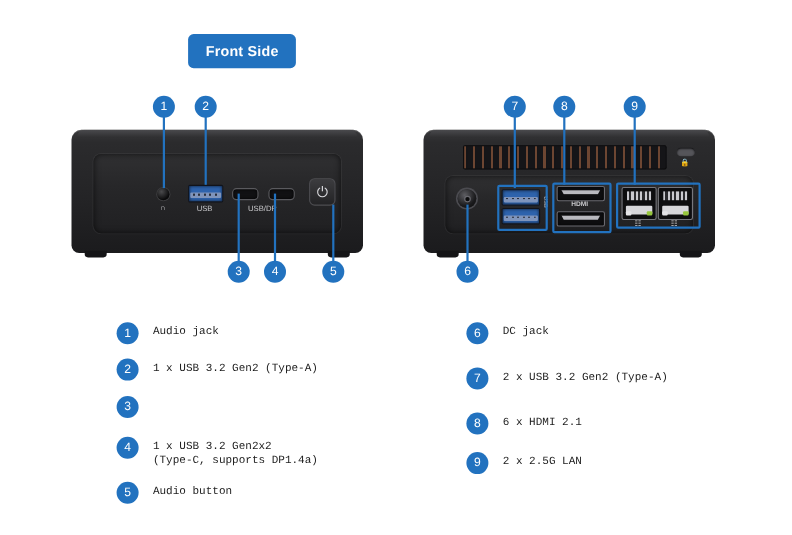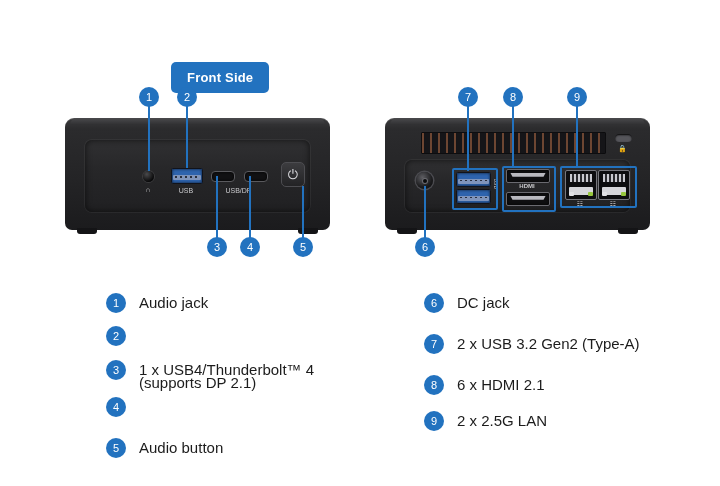--- a/index.html
+++ b/index.html
@@ -18,21 +18,21 @@
     position:absolute;
     background:#2272bf;
     color:#fff;
     font-size:13px;
     font-weight:bold;
     border-radius:5px;
     padding:8px 16px;
     letter-spacing:.2px;
     white-space:nowrap;
   }
-  #front-title{left:171px;top:31px;margin-top:31px;}
+  #front-title{left:171px;top:31px;}
   #rear-title{left:470px;top:31px;}
 
   
   .callout{
     position:absolute;
     width:20px;height:20px;
     border-radius:50%;
     background:#2272bf;
     color:#fff;
     font-size:11px;
@@ -184,22 +184,22 @@
     background:#d6d6da;border-radius:1px;
   }
   .led{position:absolute;bottom:12%;width:5px;height:4px;border-radius:1px;}
   .led.green{background:#96c63c;}
   .led.white{background:#e3e3e6;}
 
   
   .legend-item{position:absolute;display:flex;align-items:flex-start;}
   .legend-item .callout{position:relative;flex:0 0 auto;margin-right:13px;top:0;left:0;}
   .legend-text{
-    color:#1c1c1c;font-size:15px;line-height:13px;
-    padding-top:3px;white-space:pre-line;
+    color:#1c1c1c;font-size:10px;line-height:13px;
+    padding-top:3px;white-space:pre-line;font-family:Liberation Mono, monospace;
   }
 </style>
 </head>
 <body>
 
 <div class="stage">
 
   <div class="side-title" id="front-title">Front Side</div>
 
   <div class="device" id="front-device" style="left:65px;top:118px;width:265px;height:112px;">
@@ -292,28 +292,29 @@
   <div class="callout" style="left:458px;top:87px;">7</div>
   <div class="callout" style="left:503px;top:87px;">8</div>
   <div class="callout" style="left:567px;top:87px;">9</div>
 
   <div class="legend-item" style="left:106px;top:293px;">
     <div class="callout">1</div>
     <div class="legend-text">Audio jack</div>
   </div>
   <div class="legend-item" style="left:106px;top:326px;">
     <div class="callout">2</div>
+    <div class="legend-text">1 x USB 3.2 Gen2 (Type-A)</div>
   </div>
   <div class="legend-item" style="left:106px;top:360px;">
     <div class="callout">3</div>
-    <div class="legend-text">1 x USB4/Thunderbolt™ 4
-(supports DP 2.1)</div>
   </div>
   <div class="legend-item" style="left:106px;top:397px;">
     <div class="callout">4</div>
+    <div class="legend-text">1 x USB 3.2 Gen2x2
+(Type-C, supports DP1.4a)</div>
   </div>
   <div class="legend-item" style="left:106px;top:438px;">
     <div class="callout">5</div>
     <div class="legend-text">Audio button</div>
   </div>
 
   <div class="legend-item" style="left:424px;top:293px;">
     <div class="callout">6</div>
     <div class="legend-text">DC jack</div>
   </div>

